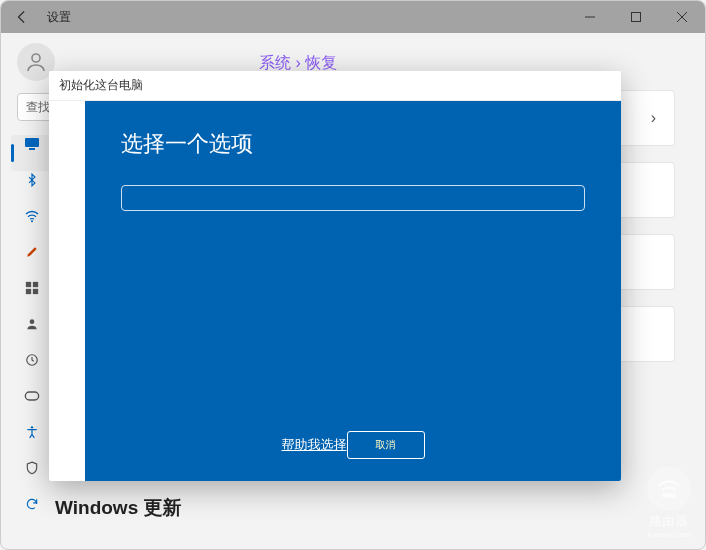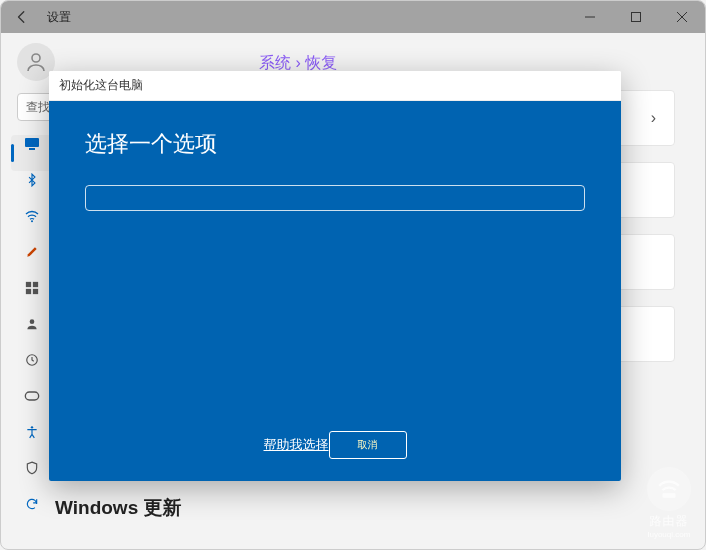--- a/index.html
+++ b/index.html
@@ -160,20 +160,21 @@
     font-size: 12px;
     color: #333;
     border-bottom: 1px solid #eee;
   }
   .modal-body {
     background: #0063b1;
     color: #fff;
     padding: 28px 36px 22px 36px;
     min-height: 380px;
     position: relative;
+    margin-left: 36px;
   }
   .modal-title {
     font-size: 22px;
     font-weight: normal;
     margin-bottom: 26px;
   }
   .option {
     border: 1px solid rgba(255,255,255,0.8);
     border-radius: 4px;
     padding: 12px 16px;

